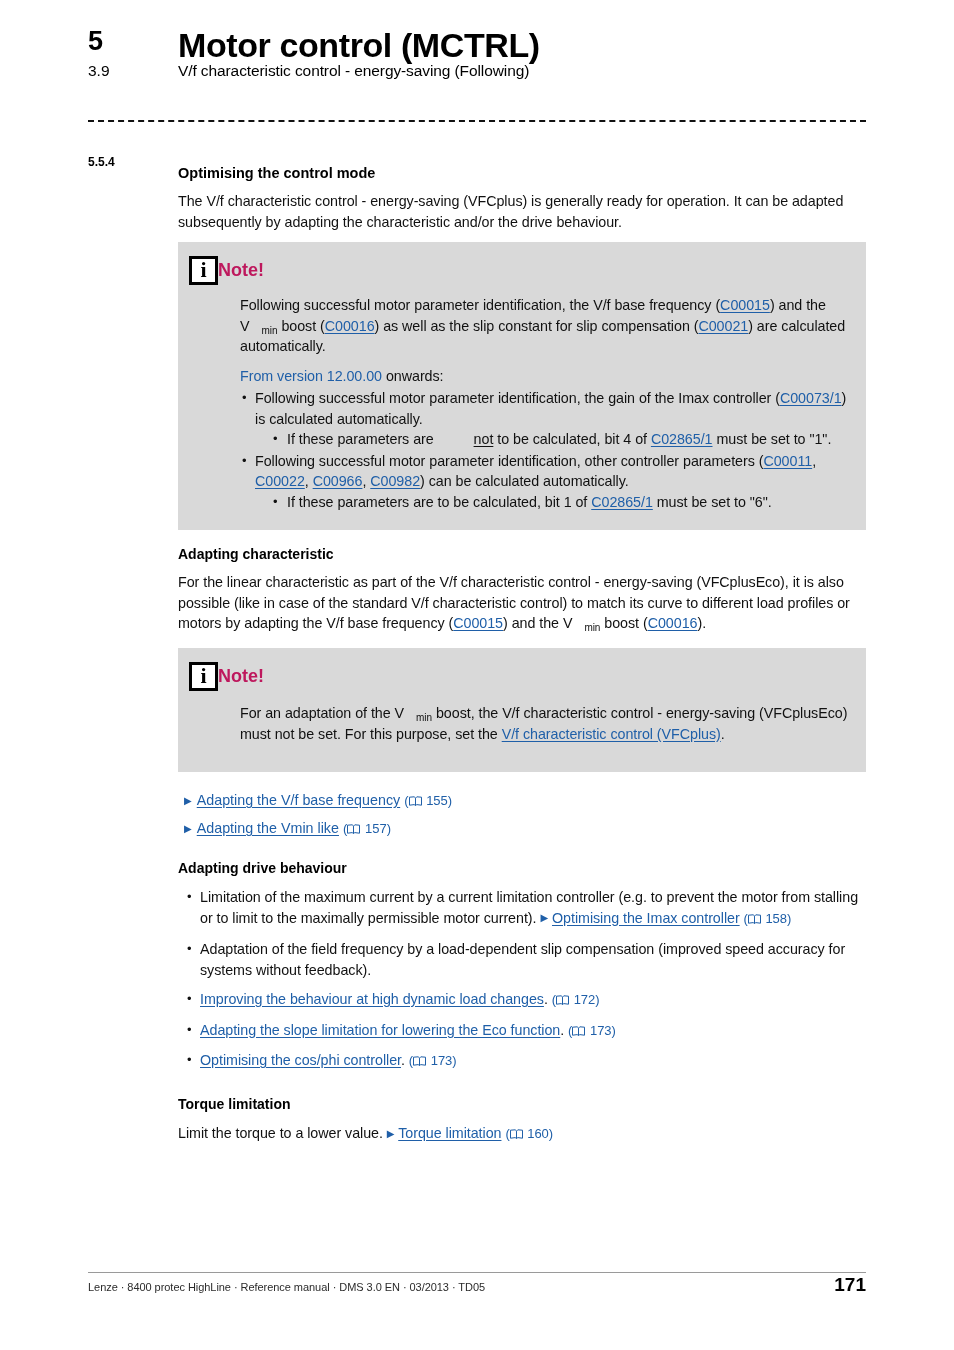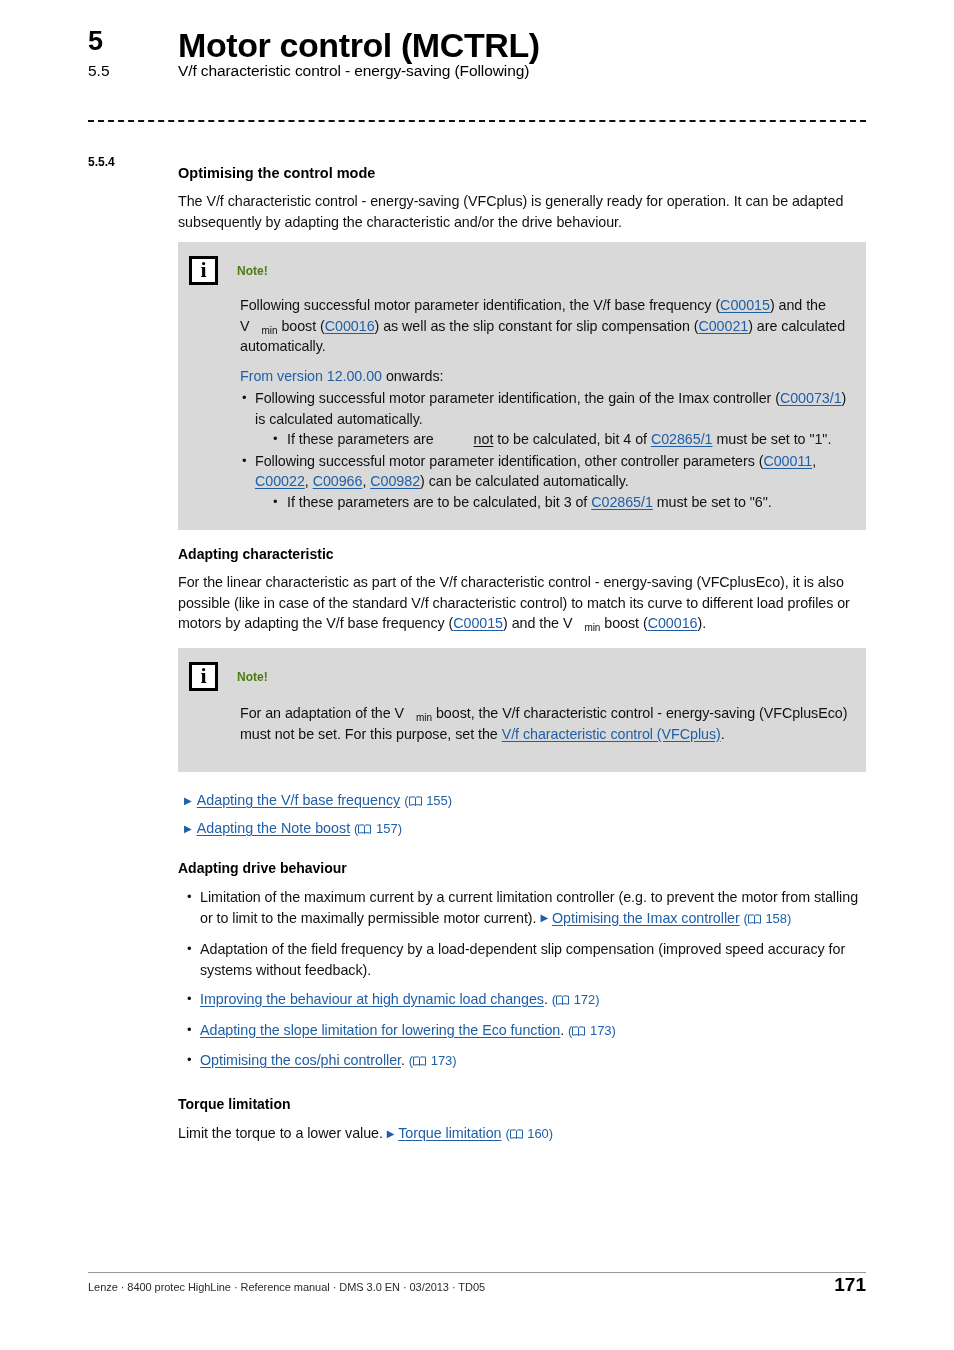--- a/index.html
+++ b/index.html
@@ -122,24 +122,23 @@
   .note-icon span {
     font-family: "Liberation Serif", serif;
     font-size: 22px;
     font-weight: bold;
     line-height: 1;
     color: #000;
     position: relative;
     top: -1px;
   }
   .note-title {
-    font-size: 12px;
-    font-weight: bold;
-    color: #4d7c0f;
-    margin-left: 19px;
+    font-size: 18px;
+    font-weight: bold;
+    color: #be185d;
   }
   .note-body {
     padding: 10px 18px 14px 62px;
     font-size: 14.3px;
     line-height: 20.5px;
     color: #111;
     letter-spacing: -0.05px;
   }
   .note-body p { margin: 0; }
 
@@ -272,21 +271,21 @@
     color: #000;
   }
 </style>
 </head>
 <body>
 
 <div class="page">
 
   <div class="hdr-chapnum">5</div>
   <div class="hdr-chaptitle">Motor control (MCTRL)</div>
-  <div class="hdr-secnum">5.5</div>
+  <div class="hdr-secnum">3.9</div>
   <div class="hdr-sectitle">V/f characteristic control - energy-saving (Following)</div>
   <div class="hdr-rule"></div>
 
   <div class="sub-num" style="top:155px">5.5.4</div>
   <div class="sub-title" style="top:165px">Optimising the control mode</div>
 
   <div class="para" style="top:191px">The V/f characteristic control - energy-saving (VFCplus) is generally ready for operation. It can be adapted subsequently by adapting the characteristic and/or the drive behaviour.</div>
 
   <div class="notebox" style="top:242px; height:288px;">
     <div class="note-head">
@@ -303,21 +302,21 @@
       <ul class="b1" style="margin-top:2px">
         <li>
           <span>Following successful motor parameter identification, the gain of the Imax controller (</span><a class="xref" href="#">C00073/1</a><span>) is calculated automatically.</span>
           <ul class="b2">
             <li><span>If these parameters are </span><span class="under-plain">not</span><span> to be calculated, bit 4 of </span><a class="xref" href="#">C02865/1</a><span> must be set to "1".</span></li>
           </ul>
         </li>
         <li>
           <span>Following successful motor parameter identification, other controller parameters (</span><a class="xref" href="#">C00011</a><span>, </span><a class="xref" href="#">C00022</a><span>, </span><a class="xref" href="#">C00966</a><span>, </span><a class="xref" href="#">C00982</a><span>) can be calculated automatically.</span>
           <ul class="b2">
-            <li><span>If these parameters are to be calculated, bit 3 of </span><a class="xref" href="#">C02865/1</a><span> must be set to "6".</span></li>
+            <li><span>If these parameters are to be calculated, bit 1 of </span><a class="xref" href="#">C02865/1</a><span> must be set to "6".</span></li>
           </ul>
         </li>
       </ul>
     </div>
   </div>
 
   <div class="bold-head" style="top:546px">Adapting characteristic</div>
   <div class="para" style="top:572px"><span>For the linear characteristic as part of the V/f characteristic control - energy-saving (VFCplusEco), it is also possible (like in case of the standard V/f characteristic control) to match its curve to different load profiles or motors by adapting the V/f base frequency (</span><a class="xref" href="#">C00015</a><span>) and the V</span><sub>min</sub><span> boost (</span><a class="xref" href="#">C00016</a><span>).</span></div>
 
   <div class="notebox" style="top:648px; height:124px;">
@@ -333,21 +332,21 @@
   </div>
 
   <div class="xrow" style="top:790px">
     <span class="tri">▶</span><a class="xref" href="#">Adapting the V/f base frequency</a>
     <span class="pgref">(<span class="bookicon"><svg width="13" height="10" viewBox="0 0 13 10">
             <path d="M0.5 1.2 L5.2 0.8 L6.5 2.1 L7.8 0.8 L12.5 1.2 L12.5 9.2 L7.8 8.6 L6.5 9.6 L5.2 8.6 L0.5 9.2 Z" fill="none" stroke="#1f5fa8" stroke-width="1"></path>
             <line x1="6.5" y1="2.1" x2="6.5" y2="9.6" stroke="#1f5fa8" stroke-width="1"></line>
           </svg></span> <span>155</span>)</span>
   </div>
   <div class="xrow" style="top:818px">
-    <span class="tri">▶</span><a class="xref" href="#">Adapting the Note boost</a>
+    <span class="tri">▶</span><a class="xref" href="#">Adapting the Vmin like</a>
     <span class="pgref">(<span class="bookicon"><svg width="13" height="10" viewBox="0 0 13 10">
             <path d="M0.5 1.2 L5.2 0.8 L6.5 2.1 L7.8 0.8 L12.5 1.2 L12.5 9.2 L7.8 8.6 L6.5 9.6 L5.2 8.6 L0.5 9.2 Z" fill="none" stroke="#1f5fa8" stroke-width="1"></path>
             <line x1="6.5" y1="2.1" x2="6.5" y2="9.6" stroke="#1f5fa8" stroke-width="1"></line>
           </svg></span> <span>157</span>)</span>
   </div>
 
   <div class="bold-head" style="top:860px">Adapting drive behaviour</div>
 
   <div class="blist" style="top:886px">
     <ul class="b1">

